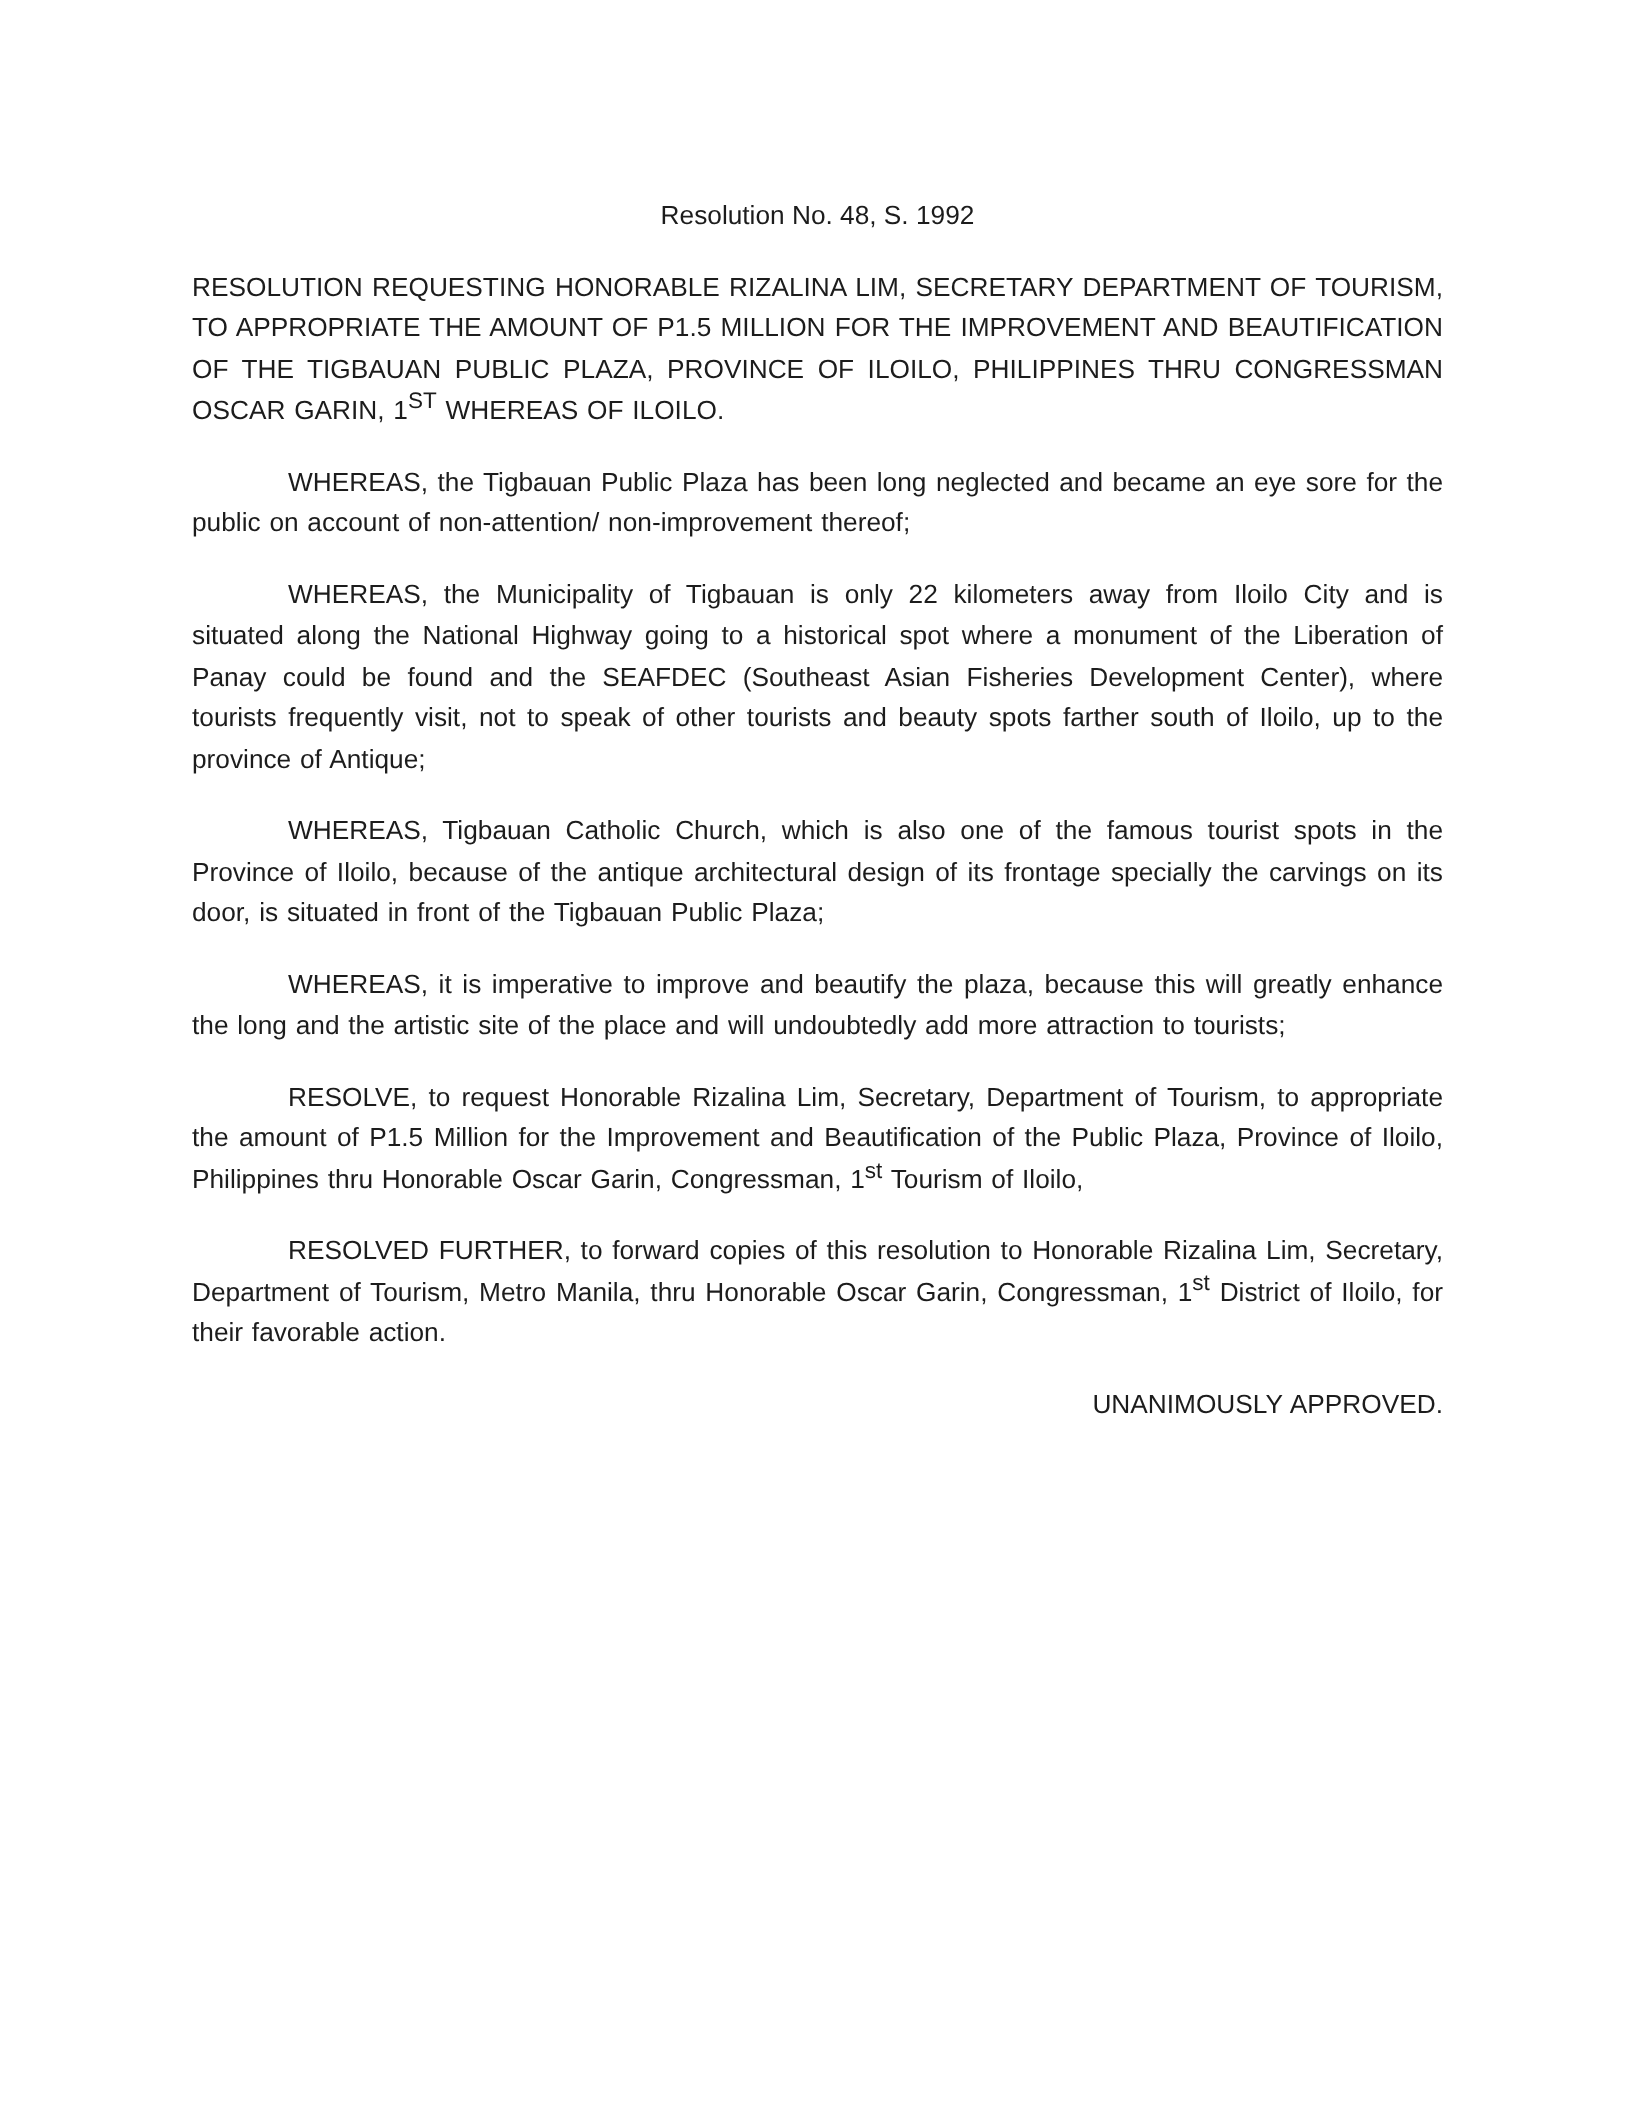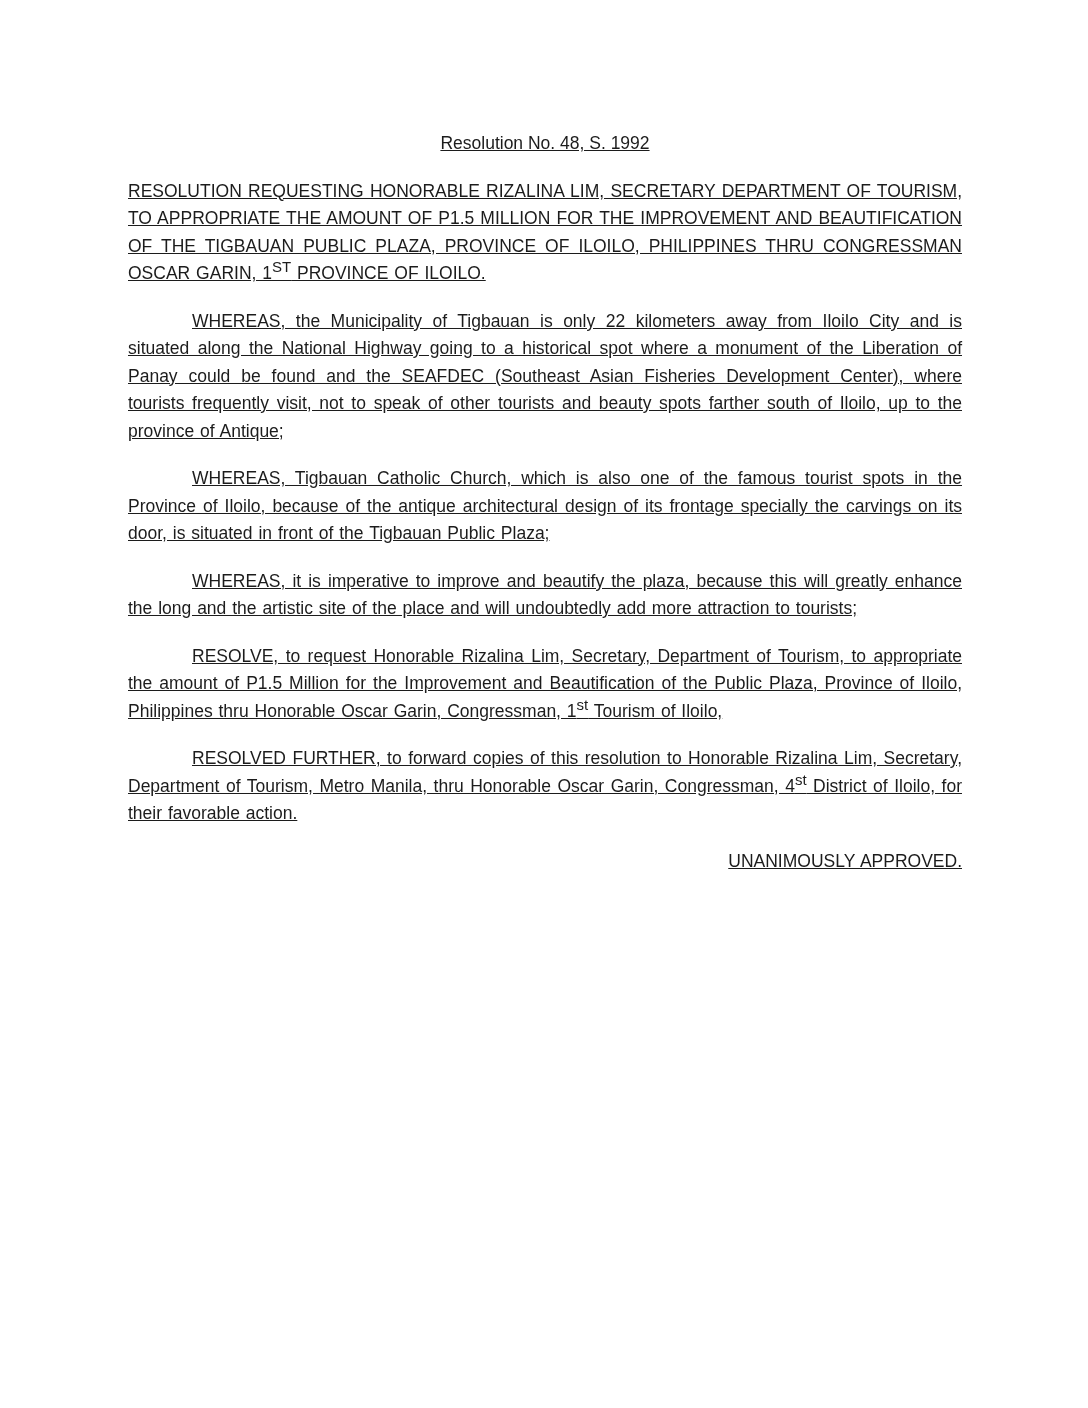--- a/index.html
+++ b/index.html
@@ -10,21 +10,20 @@
   .page {
     width: 1088px;
     height: 1408px;
     background: #ffffff;
     box-sizing: border-box;
     padding: 130px 126px 0 128px;
     font-family: "Liberation Sans", "DejaVu Sans", sans-serif;
     color: #1c1c1c;
     font-size: 17.5px;
     line-height: 27.5px;
-    text-decoration: underline;
   }
   .doc-title {
     text-align: center;
     margin: 0 0 20px 0;
     font-weight: normal;
     font-size: 17.5px;
     line-height: 27.5px;
   }
   .para {
     margin: 0 0 20px 0;
@@ -42,21 +41,22 @@
     line-height: 0;
     vertical-align: super;
   }
 </style>
 </head>
 <body>
 
 <div class="page">
   <p class="doc-title">Resolution No. 48, S. 1992</p>
   <div>
-      <p class="para"><span>RESOLUTION REQUESTING HONORABLE RIZALINA LIM, SECRETARY DEPARTMENT OF TOURISM, TO APPROPRIATE THE AMOUNT OF P1.5 MILLION FOR THE IMPROVEMENT AND BEAUTIFICATION OF THE TIGBAUAN PUBLIC PLAZA, PROVINCE OF ILOILO, PHILIPPINES THRU CONGRESSMAN OSCAR GARIN, 1</span><sup>ST</sup><span> PROVINCE OF ILOILO.</span></p>
+      <p class="para"><span>RESOLUTION REQUESTING HONORABLE RIZALINA LIM, SECRETARY DEPARTMENT OF TOURISM, TO APPROPRIATE THE AMOUNT OF P1.5 MILLION FOR THE IMPROVEMENT AND BEAUTIFICATION OF THE TIGBAUAN PUBLIC PLAZA, PROVINCE OF ILOILO, PHILIPPINES THRU CONGRESSMAN OSCAR GARIN, 1</span><sup>ST</sup><span> WHEREAS OF ILOILO.</span></p>
+      <p class="para indent"><span>WHEREAS, the Tigbauan Public Plaza has been long neglected and became an eye sore for the public on account of non-attention/ non-improvement thereof;</span></p>
       <p class="para indent"><span>WHEREAS, the Municipality of Tigbauan is only 22 kilometers away from Iloilo City and is situated along the National Highway going to a historical spot where a monument of the Liberation of Panay could be found and the SEAFDEC (Southeast Asian Fisheries Development Center), where tourists frequently visit, not to speak of other tourists and beauty spots farther south of Iloilo, up to the province of Antique;</span></p>
       <p class="para indent"><span>WHEREAS, Tigbauan Catholic Church, which is also one of the famous tourist spots in the Province of Iloilo, because of the antique architectural design of its frontage specially the carvings on its door, is situated in front of the Tigbauan Public Plaza;</span></p>
       <p class="para indent"><span>WHEREAS, it is imperative to improve and beautify the plaza, because this will greatly enhance the long and the artistic site of the place and will undoubtedly add more attraction to tourists;</span></p>
       <p class="para indent"><span>RESOLVE, to request Honorable Rizalina Lim, Secretary, Department of Tourism, to appropriate the amount of P1.5 Million for the Improvement and Beautification of the Public Plaza, Province of Iloilo, Philippines thru Honorable Oscar Garin, Congressman, 1</span><sup>st</sup><span> Tourism of Iloilo,</span></p>
-      <p class="para indent"><span>RESOLVED FURTHER, to forward copies of this resolution to Honorable Rizalina Lim, Secretary, Department of Tourism, Metro Manila, thru Honorable Oscar Garin, Congressman, 4</span><sup>st</sup><span> District of Iloilo, for their favorable action.</span></p>
+      <p class="para indent"><span>RESOLVED FURTHER, to forward copies of this resolution to Honorable Rizalina Lim, Secretary, Department of Tourism, Metro Manila, thru Honorable Oscar Garin, Congressman, 1</span><sup>st</sup><span> District of Iloilo, for their favorable action.</span></p>
       <p class="para indent last"><span>UNANIMOUSLY APPROVED.</span></p>
     </div>
 </div>
 
 </body></html>

